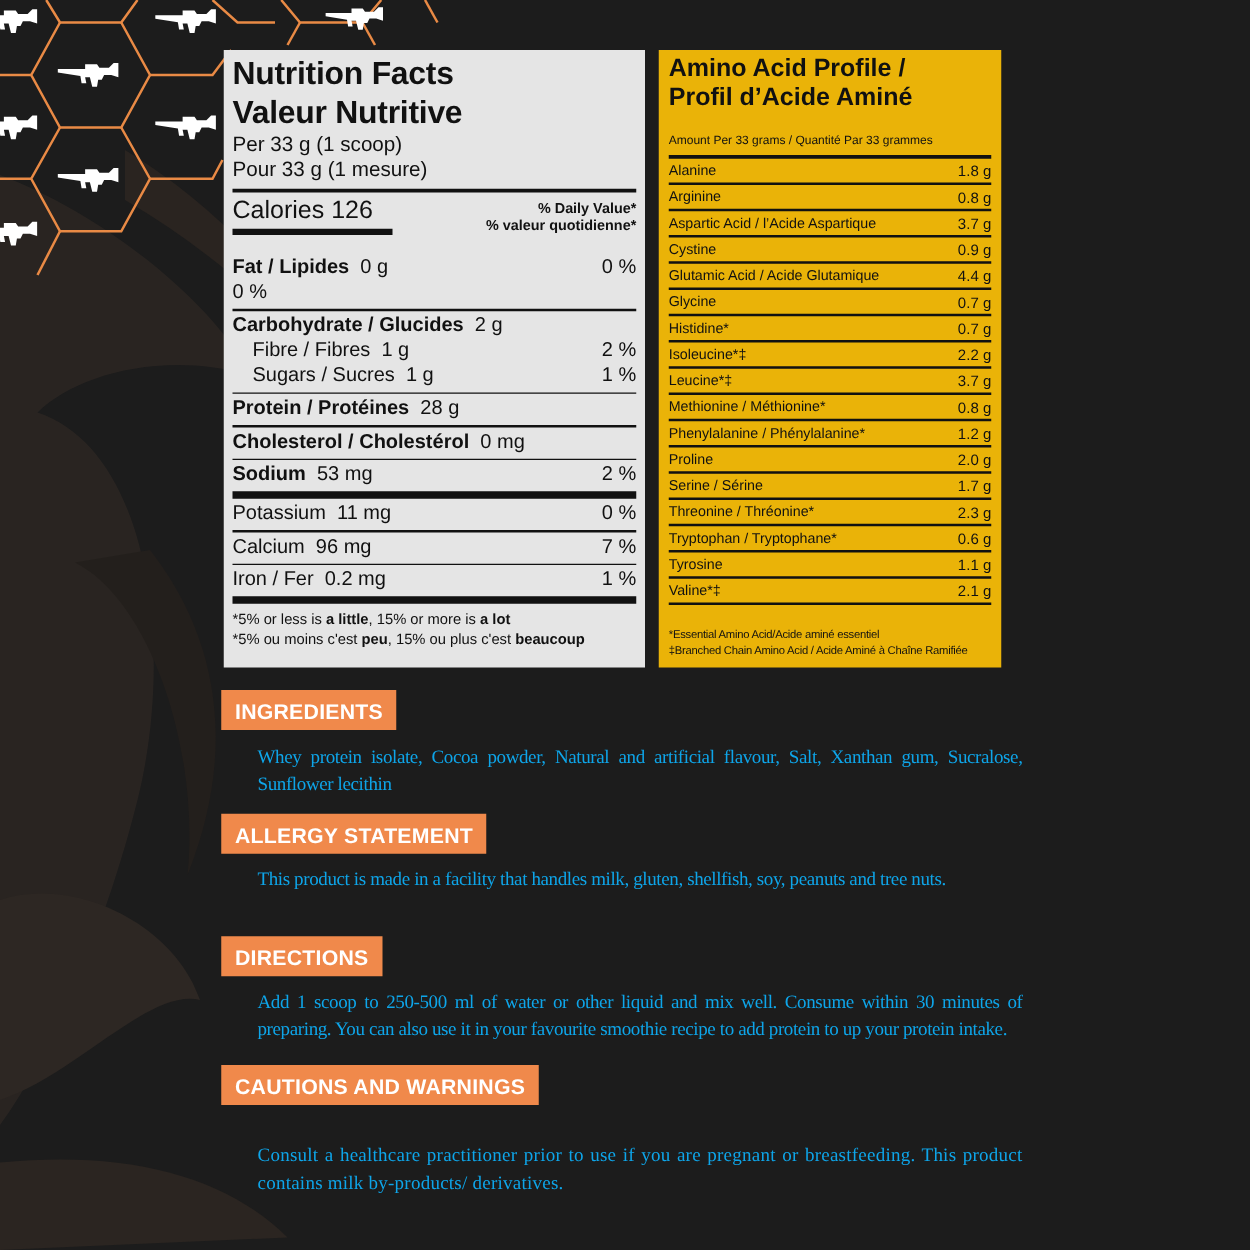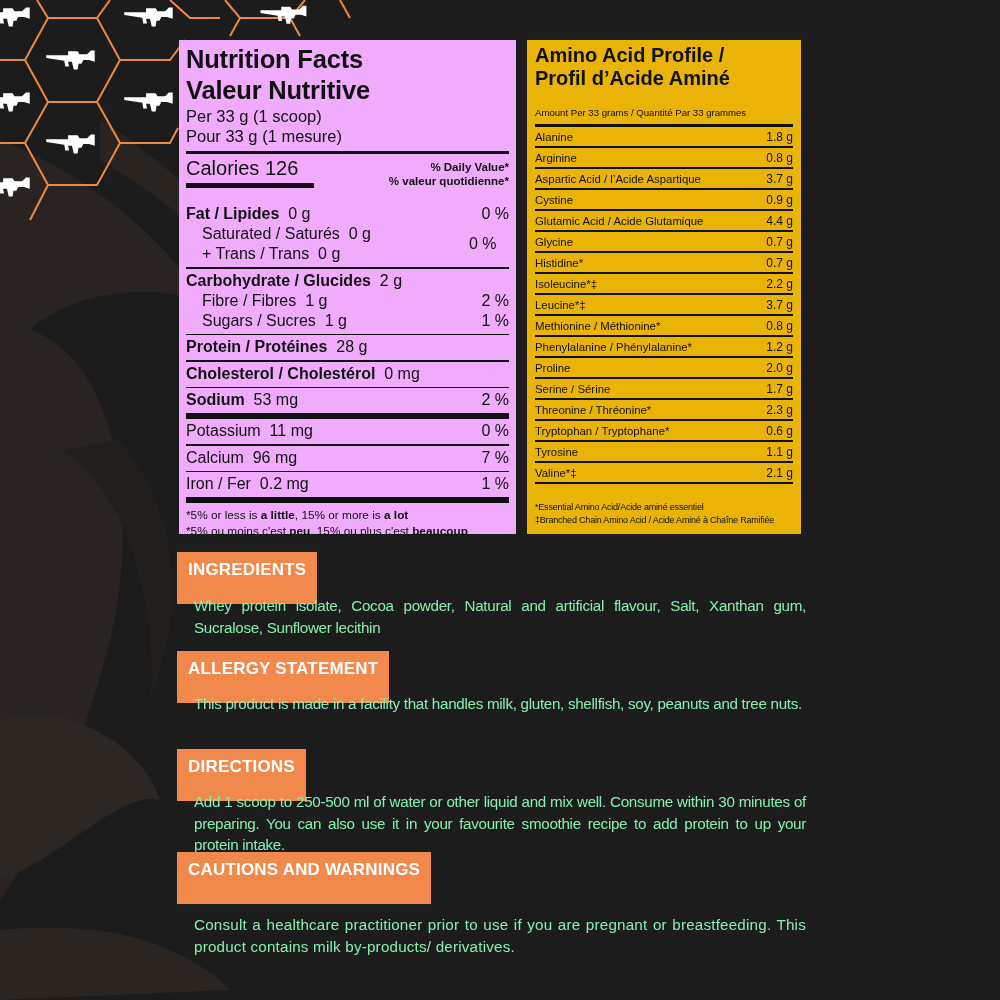--- a/index.html
+++ b/index.html
@@ -7,21 +7,21 @@
   body {
     background: #1c1c1c;
     position: relative;
     font-family: "Liberation Sans", sans-serif;
   }
   .bg-svg { position: absolute; left: 0; top: 0; width: 1000px; height: 1000px; }
 
   
   .nf {
     position: absolute; left: 179px; top: 40px; width: 337px; height: 494px;
-    background: #f0abfc; color: #111; padding: 4px 7px 0 7px;
+    background: #e5e5e5; color: #111; padding: 4px 7px 0 7px;
   }
   .nf-title { font-weight: bold; font-size: 25.5px; line-height: 31px; letter-spacing: -0.2px; }
   .nf-serv { font-size: 16.5px; line-height: 20px; }
   .rule-thick { height: 3px; background: #111; }
   .rule-heavy { height: 6px; background: #111; }
   .rule-thin { height: 1.5px; background: #111; }
   .cal-row { display: flex; justify-content: space-between; align-items: flex-start; padding-top: 3px; height: 50px; }
   .cal-left .cal-text { font-weight: normal; font-size: 20px; line-height: 22px; }
   .cal-left .cal-bar { width: 128px; height: 5px; background: #111; margin-top: 4px; }
   .dv-head { text-align: right; font-weight: bold; font-size: 11.5px; line-height: 14px; margin-top: 3px; }
@@ -44,27 +44,27 @@
   .aa-rule { height: 3px; background: #111; margin-top: 4px; }
   .aa-row {
     display: flex; justify-content: space-between; align-items: center;
     height: 21px; font-size: 11.4px; border-bottom: 2px solid #111;
   }
   .aa-row .v { font-size: 12px; }
   .aa-foot { font-size: 9px; line-height: 13px; padding-top: 5px; letter-spacing: -0.2px; margin-top: 12px; }
 
   
   .sec-head {
-    position: absolute; left: 177px; height: 52px; background: #f0894b;
+    position: absolute; left: 177px; height: 32px; background: #f0894b;
     color: #fff; font-weight: bold; font-size: 17px; line-height: 36px;
     padding: 0 11px; letter-spacing: 0.2px;
   }
   .sec-body {
-    position: absolute; left: 194px; width: 612px; color: #86efac;
-    font-family: Liberation Sans, sans-serif; font-size: 15.2px; line-height: 21.5px;
+    position: absolute; left: 206px; width: 612px; color: #0ea5e9;
+    font-family: Liberation Serif, serif; font-size: 15.2px; line-height: 21.5px;
     text-align: justify; letter-spacing: -0.3px;
   }
   .sec-body.wide { letter-spacing: 0.2px; }
 </style>
 </head>
 <body>
 
 <svg class="bg-svg" viewBox="0 0 1000 1000" xmlns="http://www.w3.org/2000/svg">
   <defs>
     <g id="rifle">
@@ -122,28 +122,20 @@
       <div>% valeur quotidienne*</div>
     </div>
   </div>
 
   <div class="grp" style="padding-top:0;">
     <div class="nrow">
       <span><span class="b">Fat / Lipides</span>&nbsp;&nbsp;<span>0 g</span></span>
       <span class="pct">0 %</span>
     </div>
     <div class="grp2">
-      <div class="indent">
-        <div class="nrow">
-            <span><span>Saturated / Saturés</span>&nbsp;&nbsp;<span>0 g</span></span>
-          </div>
-        <div class="nrow">
-            <span><span>+ Trans / Trans</span>&nbsp;&nbsp;<span>0 g</span></span>
-          </div>
-      </div>
       <span class="pct nrow">0 %</span>
     </div>
   </div>
   <div class="rule-thin"></div>
 
   <div class="grp">
     <div class="nrow">
       <span><span class="b">Carbohydrate / Glucides</span>&nbsp;&nbsp;<span>2 g</span></span>
     </div>
     <div class="nrow indent">

